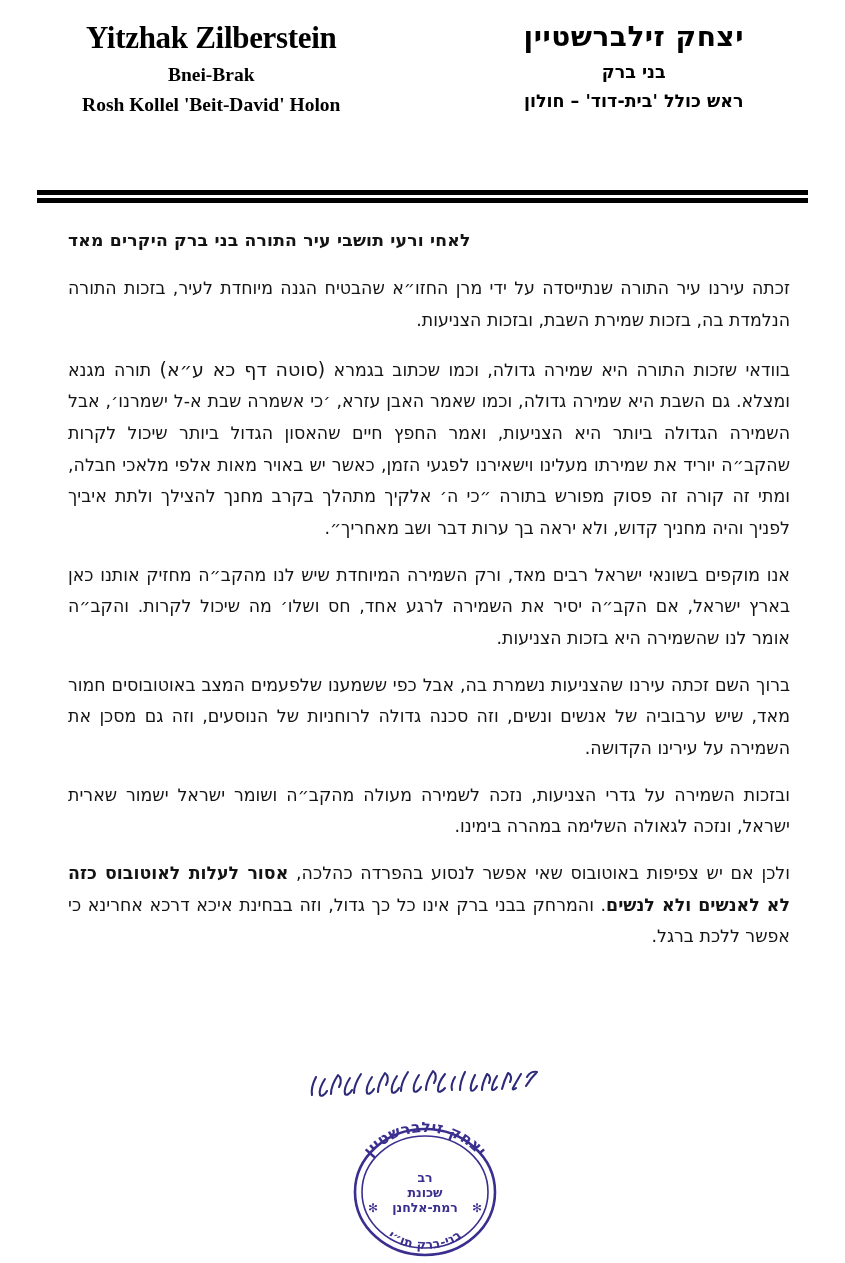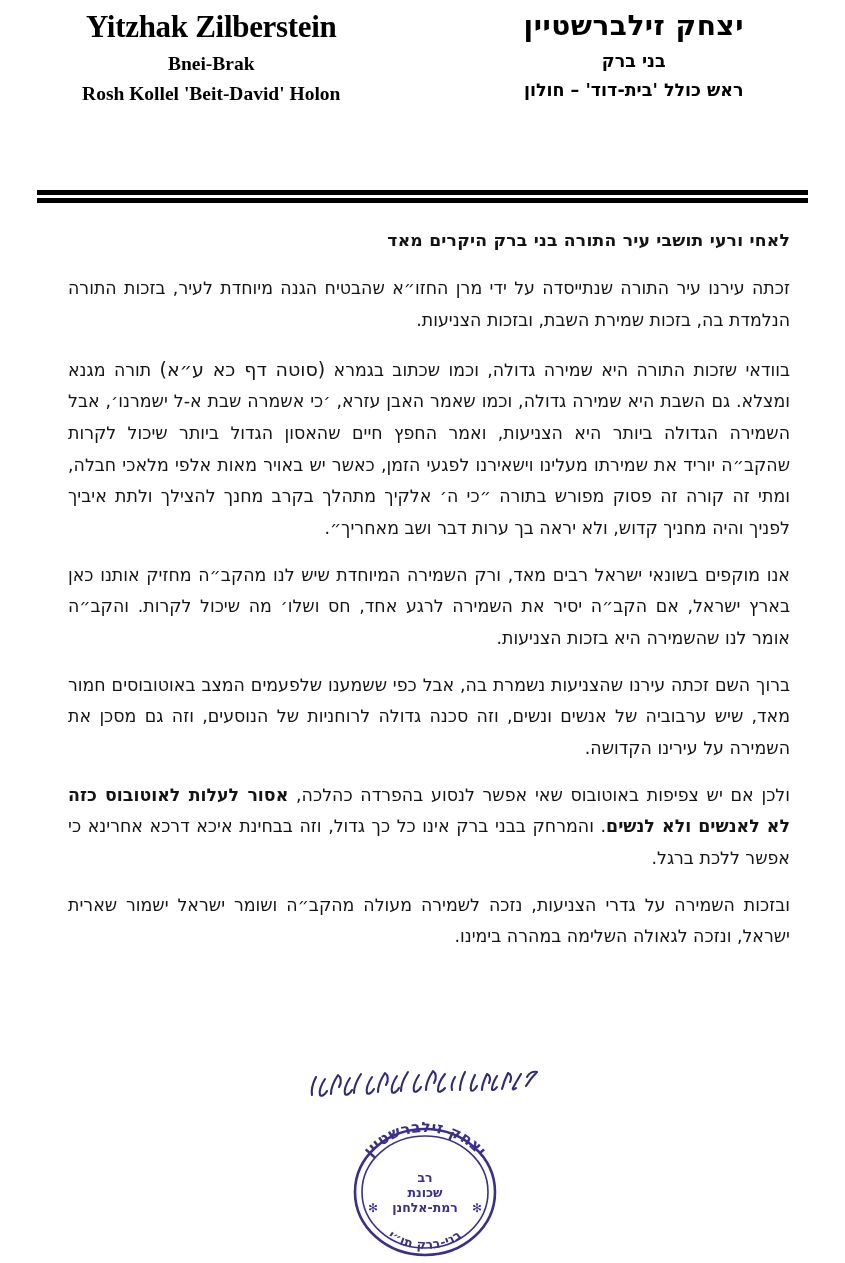--- a/index.html
+++ b/index.html
@@ -24,21 +24,21 @@
     height: 186px;
     display: flex;
     flex-direction: row;
   }
   .lh-col {
     flex: 1 1 50%;
     display: flex;
     flex-direction: column;
     align-items: center;
     justify-content: flex-start;
-    padding-top: 11px;
+    padding-top: 22px;
     box-sizing: border-box;
   }
   .lh-col-en { font-family: "Liberation Serif", serif; }
   .lh-col-he { font-family: "DejaVu Sans", sans-serif; direction: rtl; }
 
   .lh-name-en {
     font-size: 31px;
     font-weight: bold;
     letter-spacing: -0.3px;
     line-height: 1.05;
@@ -88,21 +88,21 @@
     left: 68px;
     width: 722px;
     direction: rtl;
     text-align: justify;
     font-size: 17.4px;
     line-height: 1.82;
     color: #141414;
   }
   .salutation {
     font-weight: bold;
-    text-align: right;
+    text-align: left;
     font-size: 17.2px;
     margin: 0 0 17px 0;
     letter-spacing: 0.2px;
   }
   .para {
     margin: 0 0 15px 0;
     text-align: justify;
     text-justify: inter-word;
   }
   .para:last-child { margin-bottom: 0; }
@@ -158,22 +158,22 @@
   <div class="rule-bar bottom"></div>
 </div>
 
 <div class="letter-body">
   <div class="salutation">לאחי ורעי תושבי עיר התורה בני ברק היקרים מאד</div>
   <div id="paragraphs">
       <div class="para"><span>זכתה עירנו עיר התורה שנתייסדה על ידי מרן החזו״א שהבטיח הגנה מיוחדת לעיר, בזכות התורה הנלמדת בה, בזכות שמירת השבת, ובזכות הצניעות.</span></div>
       <div class="para"><span>בוודאי שזכות התורה היא שמירה גדולה, וכמו שכתוב בגמרא </span><span class="src">(סוטה דף כא ע״א)</span><span> תורה מגנא ומצלא. גם השבת היא שמירה גדולה, וכמו שאמר האבן עזרא, ׳כי אשמרה שבת א-ל ישמרנו׳, אבל השמירה הגדולה ביותר היא הצניעות, ואמר החפץ חיים שהאסון הגדול ביותר שיכול לקרות שהקב״ה יוריד את שמירתו מעלינו וישאירנו לפגעי הזמן, כאשר יש באויר מאות אלפי מלאכי חבלה, ומתי זה קורה זה פסוק מפורש בתורה ״כי ה׳ אלקיך מתהלך בקרב מחנך להצילך ולתת איביך לפניך והיה מחניך קדוש, ולא יראה בך ערות דבר ושב מאחריך״.</span></div>
       <div class="para"><span>אנו מוקפים בשונאי ישראל רבים מאד, ורק השמירה המיוחדת שיש לנו מהקב״ה מחזיק אותנו כאן בארץ ישראל, אם הקב״ה יסיר את השמירה לרגע אחד, חס ושלו׳ מה שיכול לקרות. והקב״ה אומר לנו שהשמירה היא בזכות הצניעות.</span></div>
       <div class="para"><span>ברוך השם זכתה עירנו שהצניעות נשמרת בה, אבל כפי ששמענו שלפעמים המצב באוטובוסים חמור מאד, שיש ערבוביה של אנשים ונשים, וזה סכנה גדולה לרוחניות של הנוסעים, וזה גם מסכן את השמירה על עירינו הקדושה.</span></div>
+      <div class="para"><span>ובזכות השמירה על גדרי הצניעות, נזכה לשמירה מעולה מהקב״ה ושומר ישראל ישמור שארית ישראל, ונזכה לגאולה השלימה במהרה בימינו.</span></div>
       <div class="para"><span>ולכן אם יש צפיפות באוטובוס שאי אפשר לנסוע בהפרדה כהלכה, </span><b>אסור לעלות לאוטובוס כזה לא לאנשים ולא לנשים</b><span>. והמרחק בבני ברק אינו כל כך גדול, וזה בבחינת איכא דרכא אחרינא כי אפשר ללכת ברגל.</span></div>
-      <div class="para"><span>ובזכות השמירה על גדרי הצניעות, נזכה לשמירה מעולה מהקב״ה ושומר ישראל ישמור שארית ישראל, ונזכה לגאולה השלימה במהרה בימינו.</span></div>
     </div>
 </div>
 
 <div class="signature">
   <svg width="240" height="48" viewBox="0 0 240 48" fill="none" id="sig-svg">
     <g id="sig-strokes" stroke="#2e2a7a" stroke-width="2.1" stroke-linecap="round" stroke-linejoin="round" fill="none">
 
       <path d="M232 10 C228 14, 224 19, 221 24 M232 10 C228 9, 224 11, 222 15"></path>
       <path d="M216 12 C213 17, 210 22, 208 26 C207 28, 209 28, 211 26"></path>
       <path d="M203 11 C200 17, 198 23, 197 27 M203 11 C206 12, 207 16, 205 20"></path>

